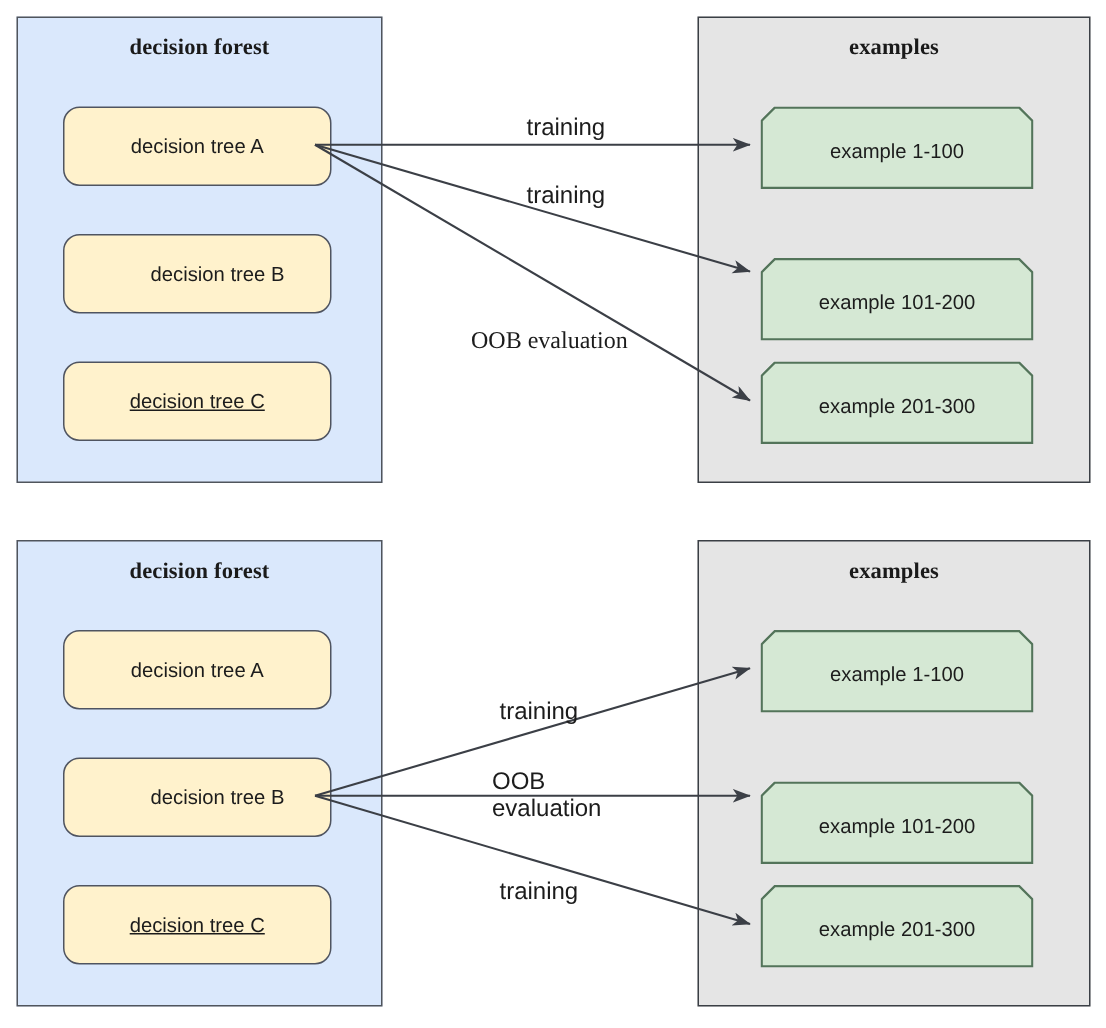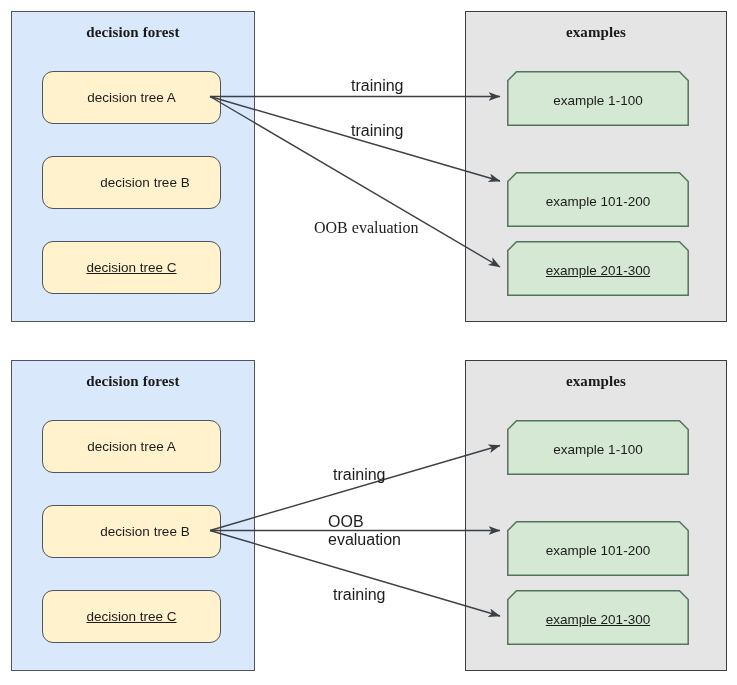--- a/index.html
+++ b/index.html
@@ -104,21 +104,21 @@
     left: 0; top: 0;
     width: 100%; height: 100%;
   }
   .ex-box .ex-label {
     position: relative;
     z-index: 2;
     padding-top: 4px;
   }
   .ex-0 { top: 59px; }
   .ex-1 { top: 144px; margin-top: 16px; }
-  .ex-2 { top: 229px; text-decoration: underline; }
+  .ex-2 { top: 229px; }
 
   
   .connectors {
     position: absolute;
     left: 0; top: 0;
     width: 737px;
     height: 320px;
     overflow: visible;
     pointer-events: none;
   }

